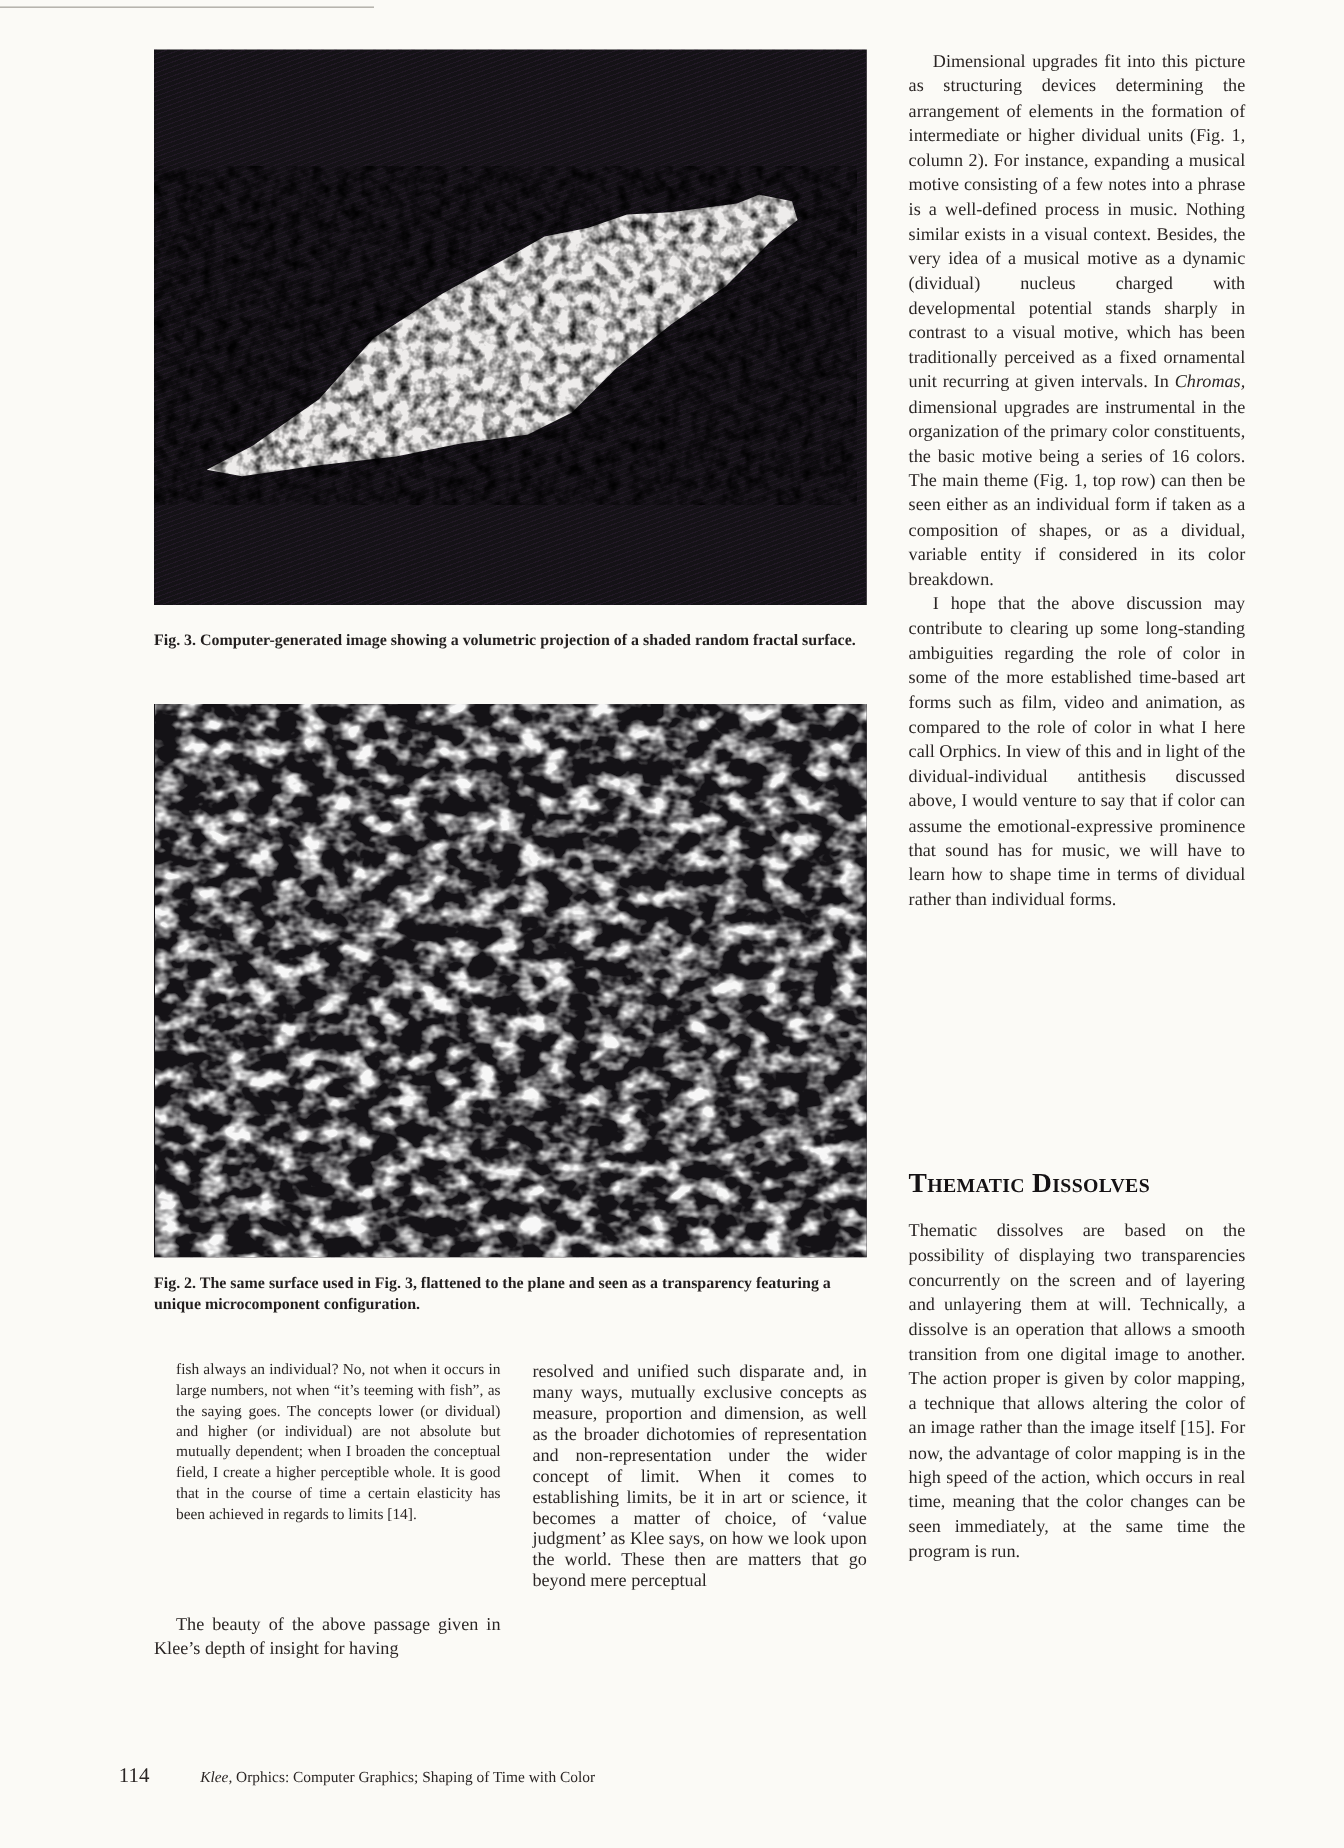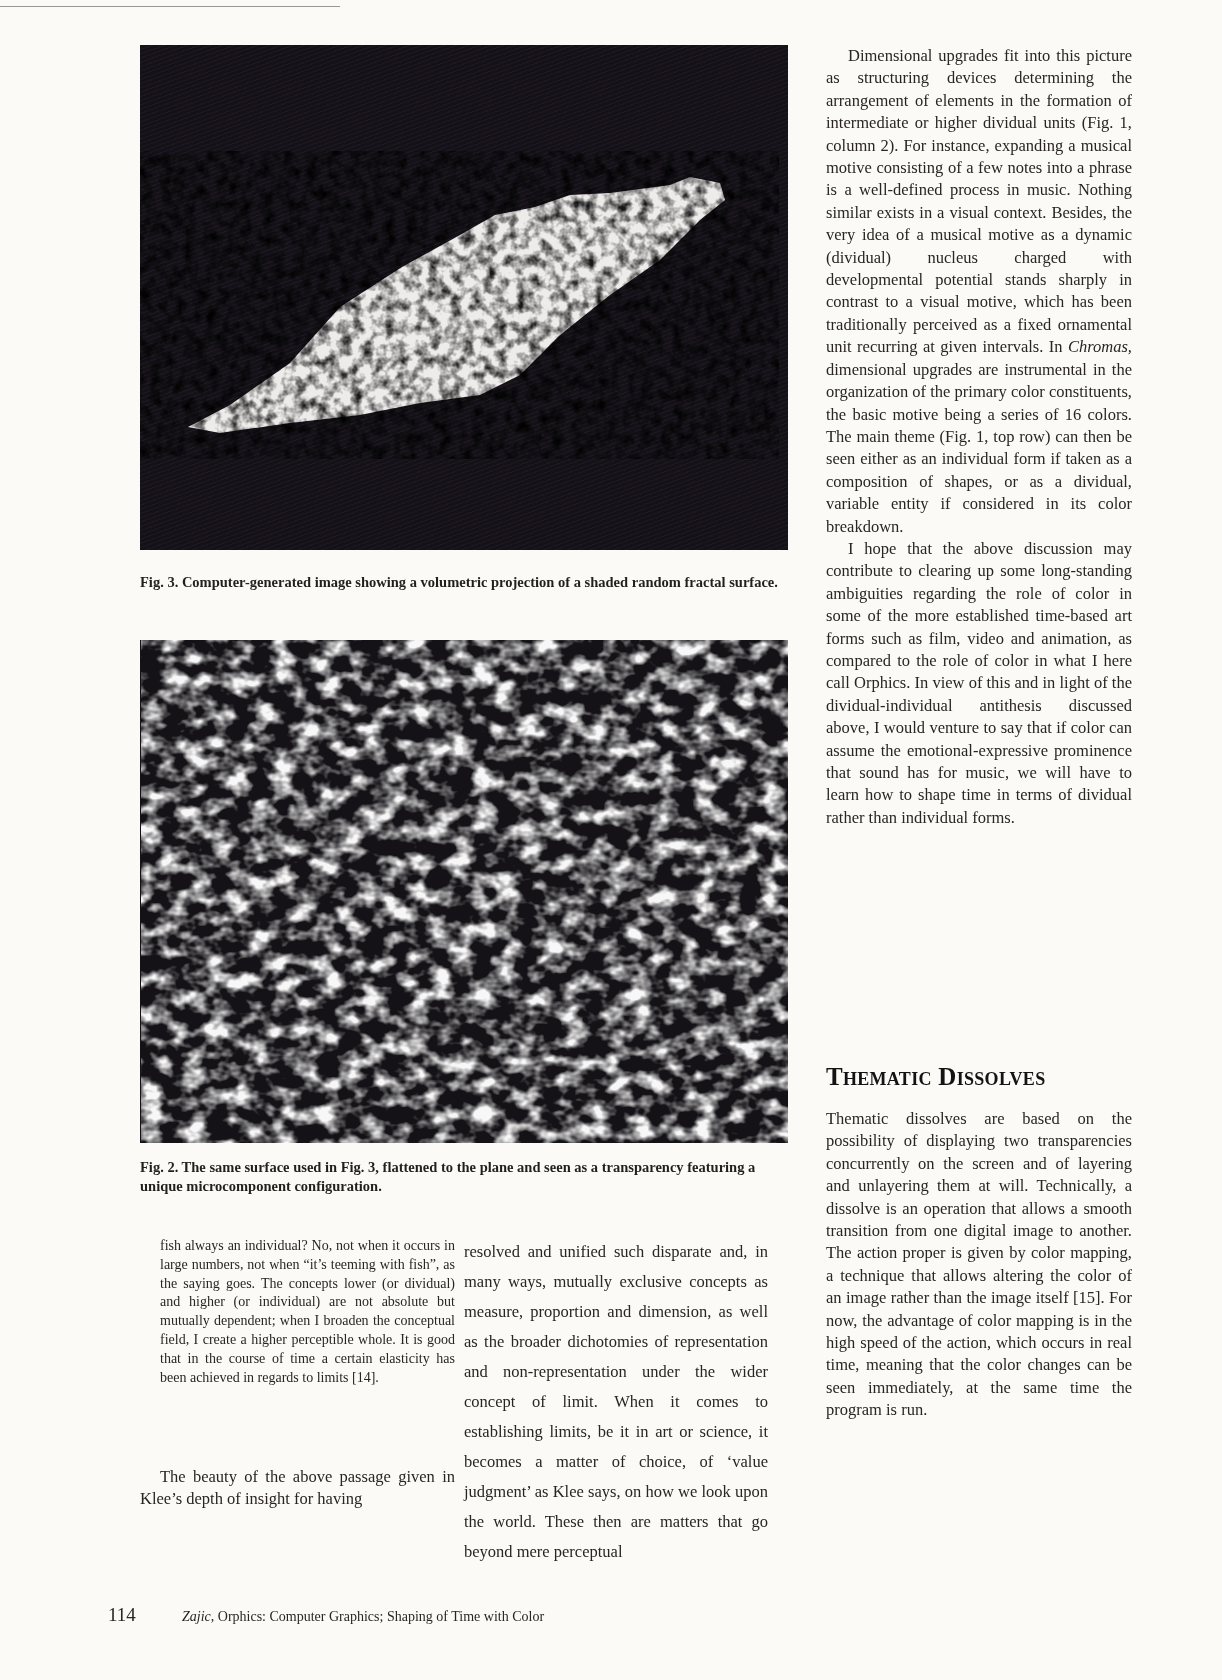--- a/index.html
+++ b/index.html
@@ -30,21 +30,21 @@
     .right-col p.indent { text-indent: 22px; }
     .heading {
       position: absolute; left: 826px; top: 1063px; width: 306px;
       font-size: 25px; font-weight: bold; font-variant: small-caps; letter-spacing: 0.3px;
       color: #151214; margin: 0;
     }
     .right-col-2 { left: 826px; top: 1108px; width: 306px; font-size: 16.5px; line-height: 22.4px; }
     .left-col-small { left: 160px; top: 1237px; width: 295px; font-size: 14px; line-height: 18.8px; }
     .left-col-big { left: 140px; top: 1466px; width: 315px; font-size: 16.5px; line-height: 22.4px; }
     .left-col-big p { text-indent: 20px; }
-    .mid-col { left: 464px; top: 1237px; width: 304px; font-size: 16.5px; line-height: 30px; font-family: Liberation Serif, serif; }
+    .mid-col { left: 484px; top: 1237px; width: 304px; font-size: 16.5px; line-height: 19px; font-family: Liberation Serif, serif; }
     .footer { position: absolute; top: 1604px; left: 108px; font-size: 17px; color: #2a2524; }
     .footer .pageno { display: inline-block; width: 74px; font-size: 19px; font-family: Liberation Serif, serif; }
     .footer .running { font-size: 14px; }
     .footer .running i { font-style: italic; }
     svg { display: block; }
   </style>
 </head>
 <body>
 
 <div class="topline"></div>
@@ -92,14 +92,14 @@
   <p class="indent"><span>Dimensional upgrades fit into this picture as structuring devices determining the arrangement of elements in the formation of intermediate or higher dividual units (Fig. 1, column 2). For instance, expanding a musical motive consisting of a few notes into a phrase is a well-defined process in music. Nothing similar exists in a visual context. Besides, the very idea of a musical motive as a dynamic (dividual) nucleus charged with developmental potential stands sharply in contrast to a visual motive, which has been traditionally perceived as a fixed ornamental unit recurring at given intervals. In </span><i>Chromas,</i><span> dimensional upgrades are instrumental in the organization of the primary color constituents, the basic motive being a series of 16 colors. The main theme (Fig. 1, top row) can then be seen either as an individual form if taken as a composition of shapes, or as a dividual, variable entity if considered in its color breakdown.</span></p>
   <p class="indent">I hope that the above discussion may contribute to clearing up some long-standing ambiguities regarding the role of color in some of the more established time-based art forms such as film, video and animation, as compared to the role of color in what I here call Orphics. In view of this and in light of the dividual-individual antithesis discussed above, I would venture to say that if color can assume the emotional-expressive prominence that sound has for music, we will have to learn how to shape time in terms of dividual rather than individual forms.</p>
 </div>
 
 <h2 class="heading">Thematic Dissolves</h2>
 <div class="col right-col-2">
   <p>Thematic dissolves are based on the possibility of displaying two transparencies concurrently on the screen and of layering and unlayering them at will. Technically, a dissolve is an operation that allows a smooth transition from one digital image to another. The action proper is given by color mapping, a technique that allows altering the color of an image rather than the image itself [15]. For now, the advantage of color mapping is in the high speed of the action, which occurs in real time, meaning that the color changes can be seen immediately, at the same time the program is run.</p>
 </div>
 
 <div class="footer">
-  <span class="pageno">114</span><span class="running"><i>Zajic,</i><span> Orphics: Computer Graphics; Shaping of Time with Color</span></span>
+  <span class="pageno">114</span><span class="running"><i>Klee,</i><span> Orphics: Computer Graphics; Shaping of Time with Color</span></span>
 </div>
 
 </body></html>

